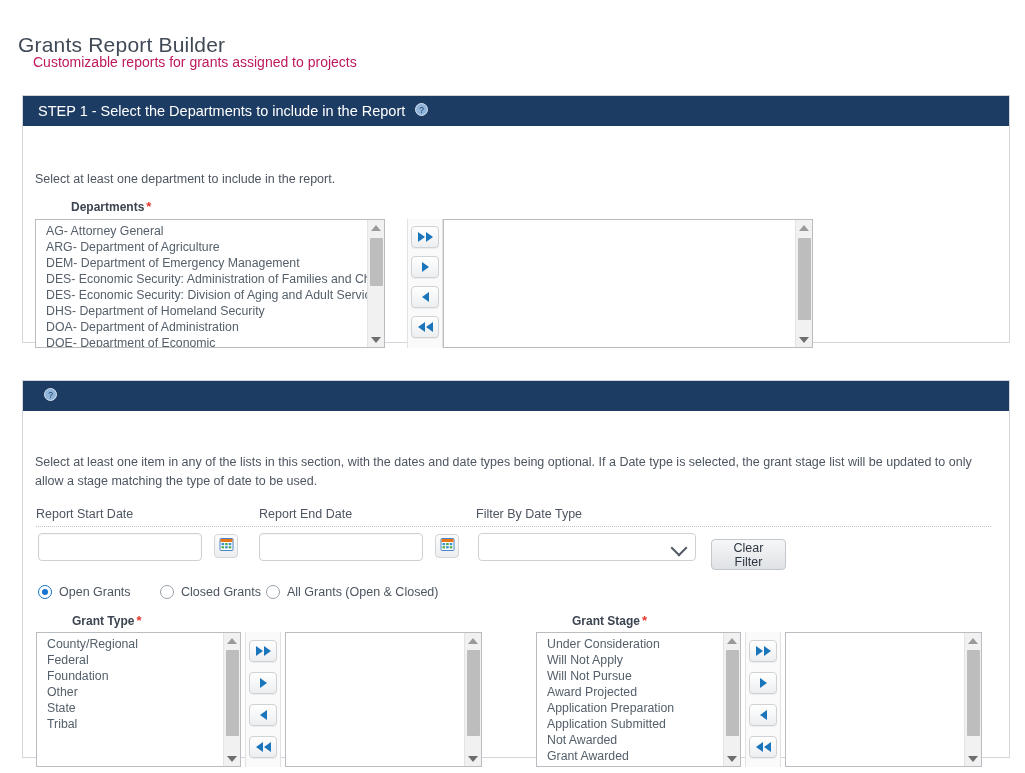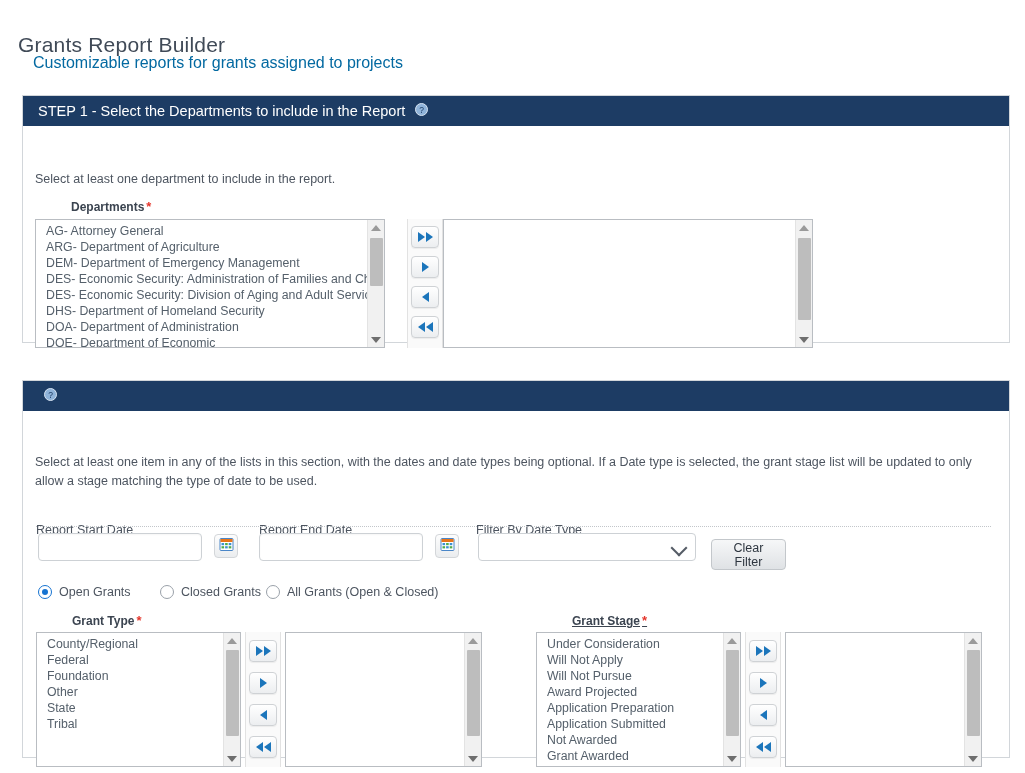--- a/index.html
+++ b/index.html
@@ -25,22 +25,22 @@
     font-size: 21px;
     font-weight: 400;
     letter-spacing: .2px;
     color: #404a57;
     margin-top: 28px;
   }
   .page-subtitle {
     position: absolute;
     left: 33px;
     top: 54px;
-    font-size: 16px;
-    color: #0369a1;
+    font-size: 14px;
+    color: #be185d;
   }
 
   
   .panel {
     position: absolute;
     background: #ffffff;
     border: 1px solid #d2d6da;
     box-sizing: border-box;
   }
   .panel-header {
@@ -80,21 +80,20 @@
   }
   .req {
     color: #e4352b;
     font-weight: bold;
     font-size: 13px;
     padding-left: 2px;
   }
   .plain-label {
     font-size: 12.5px;
     color: #4d5560;
-    margin-top: 16px;
   }
 
   
   .listbox {
     position: absolute;
     box-sizing: border-box;
     border: 1px solid #b9bdc2;
     background: #ffffff;
     overflow: hidden;
   }
@@ -494,21 +493,21 @@
           <div class="arr up">
               <span class="tri up"></span>
             </div>
           <div class="thumb" style="top:17px; height:86px;"></div>
           <div class="arr dn">
               <span class="tri dn"></span>
             </div>
         </div>
       </div>
 
-      <div class="field-label" style="position:absolute; left:513px; top:202px;text-decoration:underline;">
+      <div class="field-label" style="position:absolute; left:513px; top:202px;">
         <span>Grant Stage</span><span class="req">*</span>
       </div>
 
       <div class="listbox" style="left:513px; top:221px; width:205px; height:135px;">
         <div class="opts">
           <div class="opt">Under Consideration</div>
           <div class="opt">Will Not Apply</div>
           <div class="opt">Will Not Pursue</div>
           <div class="opt">Award Projected</div>
           <div class="opt">Application Preparation</div>

